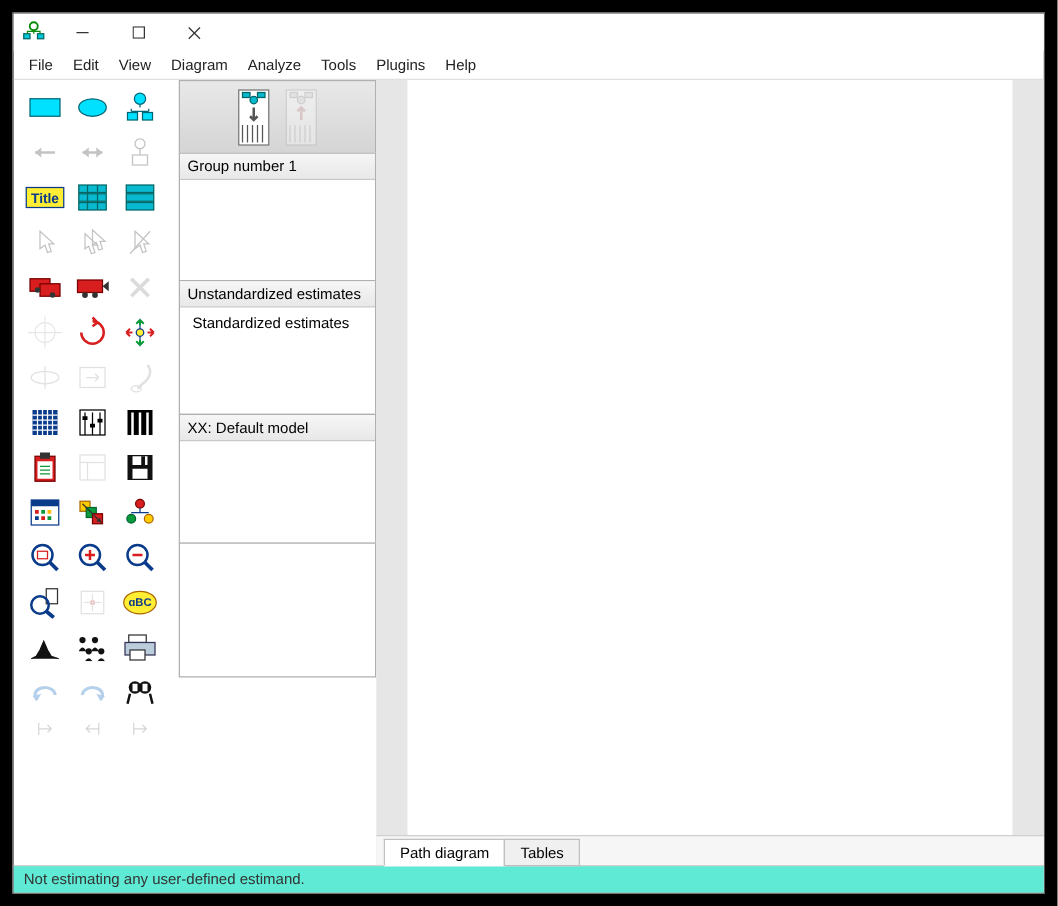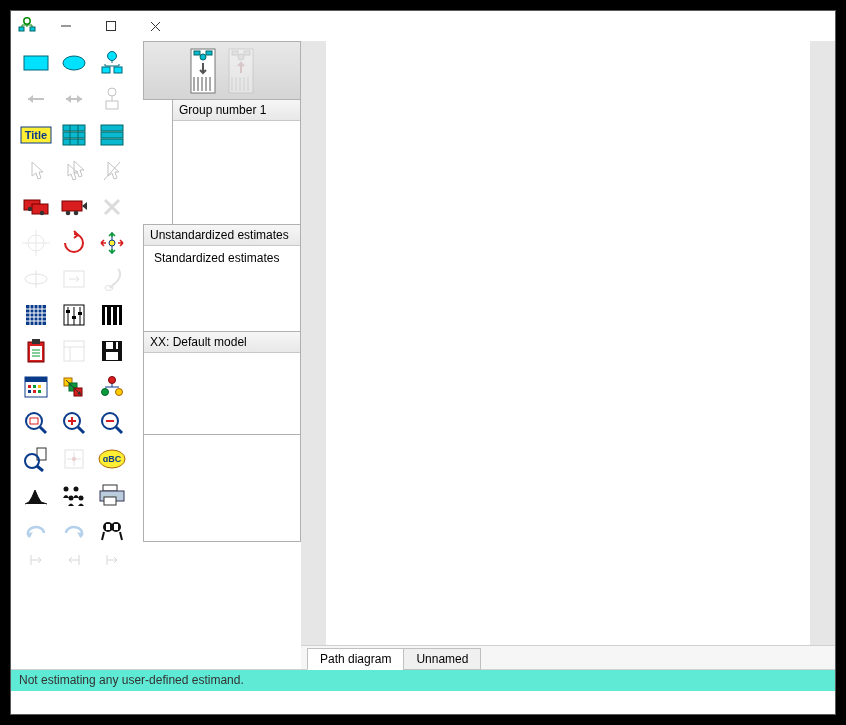--- a/index.html
+++ b/index.html
@@ -13,21 +13,21 @@
 .menubar { height: 23px; display: flex; align-items: center; border-bottom: 1px solid #e0e0e0; padding-left: 4px; }
 .menubar .mitem { padding: 0 8px; height: 22px; line-height: 22px; cursor: default; color: #222; }
 .client { display: flex; height: calc(100% - 30px - 23px - 22px); }
 .toolbox { width: 132px; padding: 4px 6px; }
 .toolgrid { display: grid; grid-template-columns: repeat(3, 38px); grid-auto-rows: 36px; gap: 0; }
 .tool { width: 38px; height: 36px; display: flex; align-items: center; justify-content: center; }
 .tool svg { pointer-events: none; }
 .midcol { width: 158px; display: flex; flex-direction: column; }
 .midhdr { height: 59px; background: linear-gradient(#e8e8e8, #d5d5d5); border: 1px solid #b0b0b0; display: flex; align-items: center; justify-content: center; gap: 10px; }
 .panel { border: 1px solid #b0b0b0; background: #fff; margin-top: -1px; overflow: hidden; }
-.panel.groups { height: 126px; margin-left: 29px; }
+.panel.groups { height: 103px; }
 .panel.models { height: 104px; }
 .panel.estimates { height: 108px; }
 .panel.summary { height: 108px; }
 .panel.files { height: 112px; position: relative; }
 .phead { background: linear-gradient(#f6f6f6, #e8e8e8); border-bottom: 1px solid #c8c8c8; padding: 3px 6px; }
 .pbody { padding: 3px 6px; }
 .prow { padding: 2px 4px; }
 .files .scrollbar { position: absolute; right: 0; top: 0; bottom: 0; width: 16px; background: #f0f0f0; border-left: 1px solid #d0d0d0; }
 .files .thumb { position: absolute; top: 16px; left: 2px; right: 2px; height: 48px; background: #cdcdcd; border: 1px solid #a8a8a8; border-radius: 1px; }
 .files .arrow { position: absolute; left: 0; right: 0; height: 16px; display: flex; align-items:center; justify-content:center; color:#666;}
@@ -65,20 +65,30 @@
         </div>
       <div class="winbtn">
           <svg width="11" height="11">
             <line x1="1" y1="1" x2="10" y2="10" stroke="#333"></line>
             <line x1="10" y1="1" x2="1" y2="10" stroke="#333"></line>
           </svg>
         </div>
     </div>
   </div>
 
+  <div class="menubar">
+    <div class="mitem">File</div>
+    <div class="mitem">Edit</div>
+    <div class="mitem">View</div>
+    <div class="mitem">Diagram</div>
+    <div class="mitem">Analyze</div>
+    <div class="mitem">Tools</div>
+    <div class="mitem">Plugins</div>
+    <div class="mitem">Help</div>
+  </div>
 
   <div class="client">
 
     <div class="toolbox">
       <div class="toolgrid">
 
         <div class="tool">
             <svg width="28" height="22">
               <rect x="2" y="4" width="24" height="14" fill="#00e0ff" stroke="#067"></rect>
             </svg>
@@ -490,20 +500,20 @@
       </div>
 
       <div class="panel summary"></div>
 
     </div>
 
     <div class="canvasarea">
       <div class="canvas"></div>
       <div class="tabstrip">
         <div class="tab active">Path diagram</div>
-        <div class="tab">Unnamed</div>
+        <div class="tab">Tables</div>
       </div>
     </div>
 
   </div>
 
   <div class="statusbar">Not estimating any user-defined estimand.</div>
 </div>
 
 </body></html>

